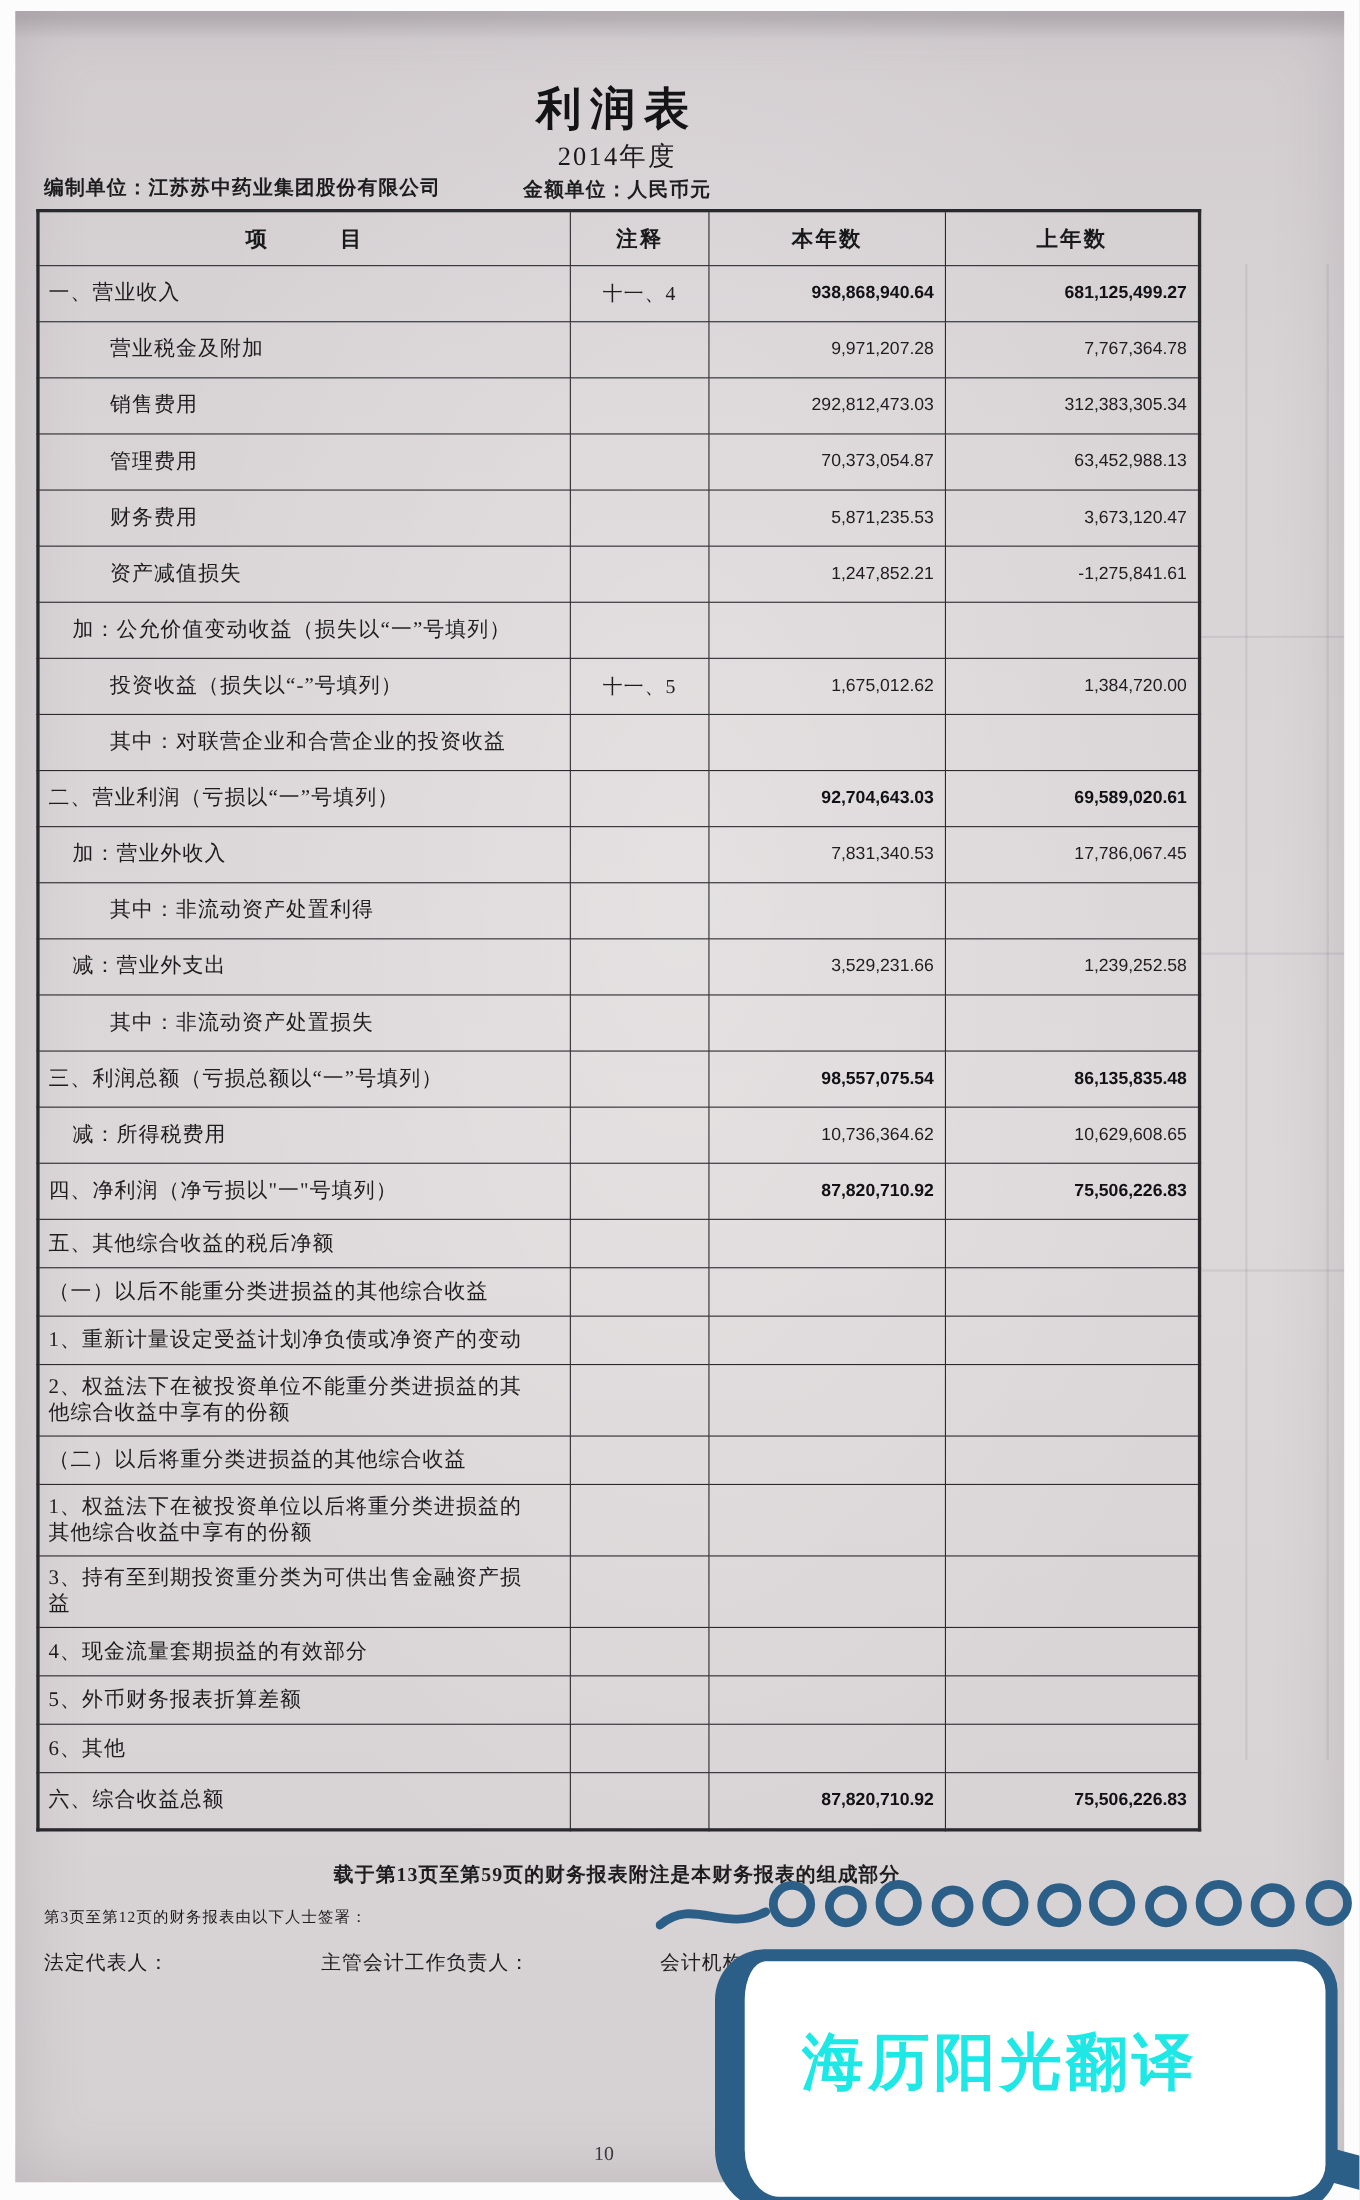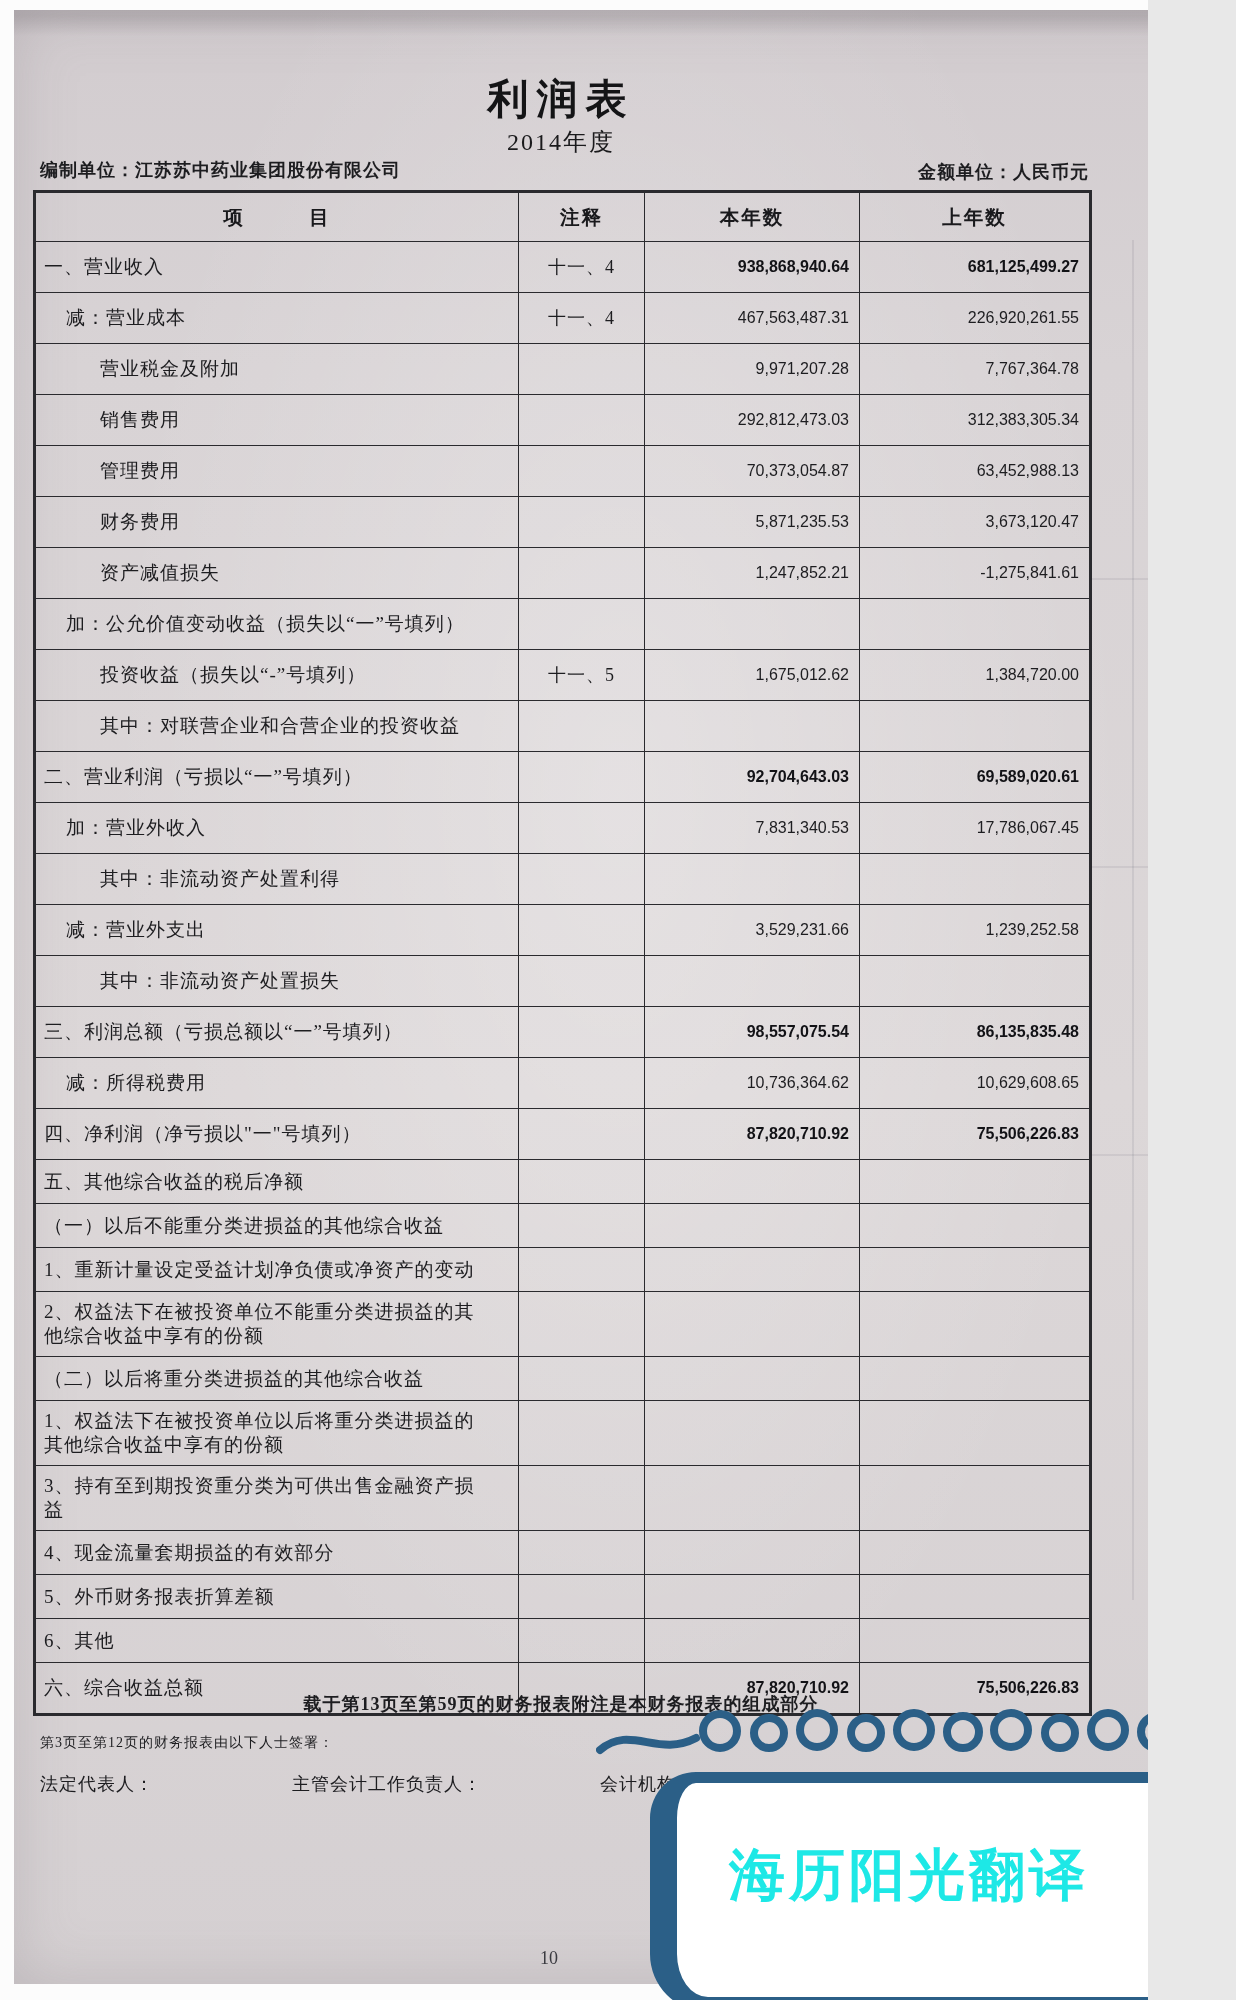--- a/index.html
+++ b/index.html
@@ -1,30 +1,30 @@
 <!DOCTYPE html>
 <html style="--wm-blue: #2b5f87; --wm-cyan: #1de8e6;"><head>
 <meta charset="utf-8">
 <style>
   html,body{margin:0;padding:0;background:#e8e8e8;}
-  .page{position:relative;width:1148px;height:2000px;background:#fcfcfc;overflow:hidden;
+  .page{position:relative;width:1236px;height:2000px;background:#fcfcfc;overflow:hidden;
         font-family:"Liberation Serif","DejaVu Serif",serif;color:#1d1d20;}
   .paper{position:absolute;left:14px;top:10px;width:1208px;height:1974px;
          background:
            radial-gradient(ellipse at 50% 40%, rgba(255,255,255,.28), rgba(0,0,0,0) 60%),
            linear-gradient(180deg, rgba(70,64,70,.18) 0 6px, rgba(0,0,0,0) 26px),
            linear-gradient(180deg, #d2cccf 0%, #d8d3d5 18%, #dcd7d8 55%, #d5d0d2 100%);
          box-shadow:inset 0 0 60px rgba(120,110,118,.25);}
   
   .title{position:absolute;left:33px;top:72px;width:1056px;text-align:center;
          font-size:41px;font-weight:bold;letter-spacing:8px;color:#141416;}
   .fiscal{position:absolute;left:33px;top:126px;width:1056px;text-align:center;
           font-size:24px;font-weight:normal;letter-spacing:2px;color:#1a1a1c;}
   .prep{position:absolute;left:40px;top:158px;font-size:18px;letter-spacing:1px;font-weight:600;}
-  .unit{position:absolute;left:33px;top:160px;width:1056px;text-align:right;
+  .unit{position:absolute;left:33px;top:160px;width:1056px;text-align:center;
         font-size:18px;letter-spacing:1px;font-weight:600;}
   
   table.inc{position:absolute;left:33px;top:190px;width:1056px;border-collapse:collapse;
             table-layout:fixed;}
   table.inc,table.inc td,table.inc th{border:1.5px solid #2a2a2e;}
   table.inc{border-width:3px;}
   table.inc th{height:46px;font-size:19.5px;font-weight:bold;letter-spacing:2px;
                text-align:center;color:#19191c;}
   table.inc td{vertical-align:middle;color:#1d1d20;}
   td.item{font-size:19px;letter-spacing:1px;line-height:1.25;}
@@ -92,26 +92,20 @@
       </tr>
     </thead>
     <tbody>
         <tr class="rh-std">
           <td class="item ind-0"><span>一、营业收入</span></td>
           <td class="note">十一、4</td>
           <td class="num strong">938,868,940.64</td>
           <td class="num strong">681,125,499.27</td>
         </tr>
         <tr class="rh-std">
-          <td class="item ind-1"><span>减：营业成本</span></td>
-          <td class="note">十一、4</td>
-          <td class="num">467,563,487.31</td>
-          <td class="num">226,920,261.55</td>
-        </tr>
-        <tr class="rh-std">
           <td class="item ind-2"><span>营业税金及附加</span></td>
           <td class="note"></td>
           <td class="num">9,971,207.28</td>
           <td class="num">7,767,364.78</td>
         </tr>
         <tr class="rh-std">
           <td class="item ind-2"><span>销售费用</span></td>
           <td class="note"></td>
           <td class="num">292,812,473.03</td>
           <td class="num">312,383,305.34</td>

